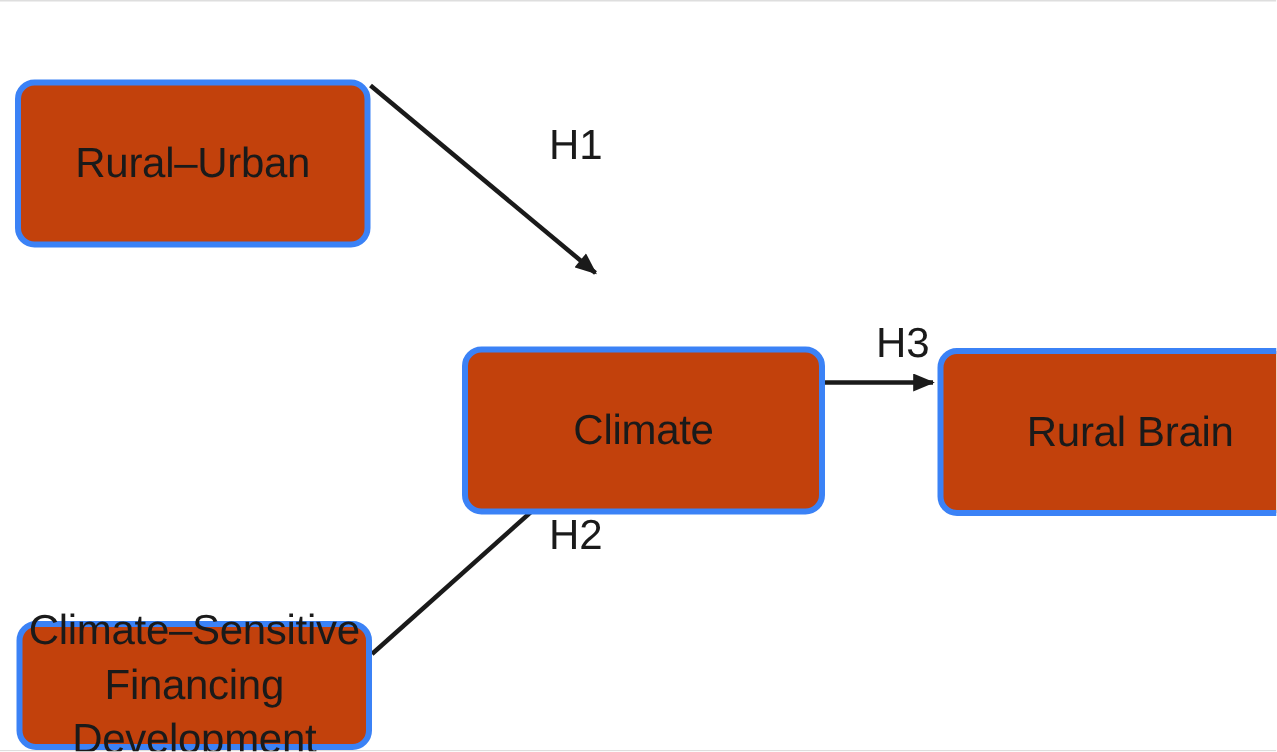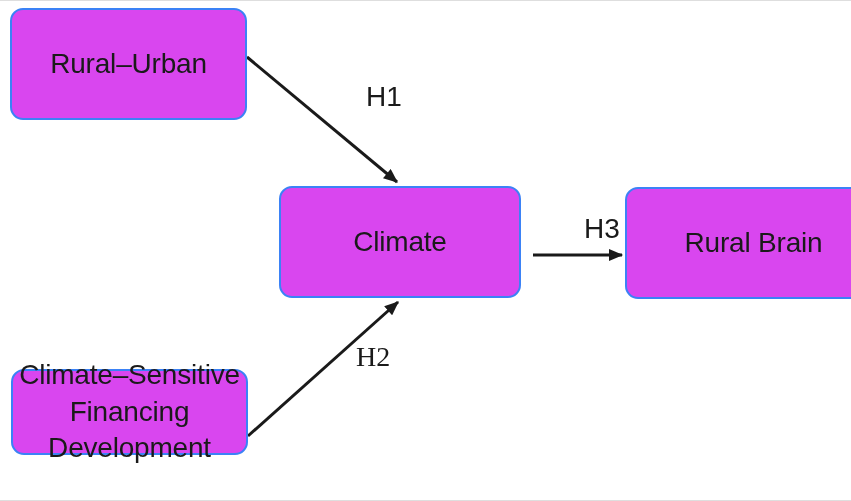--- a/index.html
+++ b/index.html
@@ -37,50 +37,51 @@
     stroke: #1a1a1a;
     stroke-width: 3;
   }
   #arrow-layer .arrowhead-shape {
     fill: #1a1a1a;
   }
 
   .node {
     position: absolute;
     box-sizing: border-box;
-    border: 2px solid #3b82f6;
+    border: 4px solid #3b82f6;
     border-radius: 13px;
-    background: #d946ef;
+    background: #c2410c;
     display: flex;
     flex-direction: column;
     align-items: center;
     justify-content: center;
     text-align: center;
     font-size: 28px;
     font-weight: 500;
     line-height: 1.32;
     letter-spacing: -0.2px;
+    margin-top: 45px;
   }
   .node .node-line {
     white-space: nowrap;
   }
   #node-rural-urban-disparity        { left: 10px;  top: 8px;   width: 237px; height: 112px; }
-  #node-climate-resilience           { left: 279px; top: 186px; width: 242px; height: 112px; }
+  #node-climate-resilience           { left: 308px; top: 186px; width: 242px; height: 112px; }
   #node-rural-brain-retention        { left: 625px; top: 187px; width: 257px; height: 112px; }
   #node-climate-sensitive-financing  { left: 11px;  top: 369px; width: 237px; height: 86px; }
 
   .edge-label {
     position: absolute;
     font-size: 28px;
     font-weight: 500;
     line-height: 1;
     white-space: nowrap;
   }
   #label-h1 { left: 366px; top: 83px;  }
-  #label-h2 { left: 356px; top: 343px; font-family: Liberation Serif, serif; }
+  #label-h2 { left: 366px; top: 343px; }
   #label-h3 { left: 551px; top: 215px; margin-left: 33px; }
 </style>
 </head>
 <body>
 
 <div id="canvas">
 
   <div id="hairline-top" class="edge-hairline"></div>
   <div id="hairline-bottom" class="edge-hairline"></div>
 

